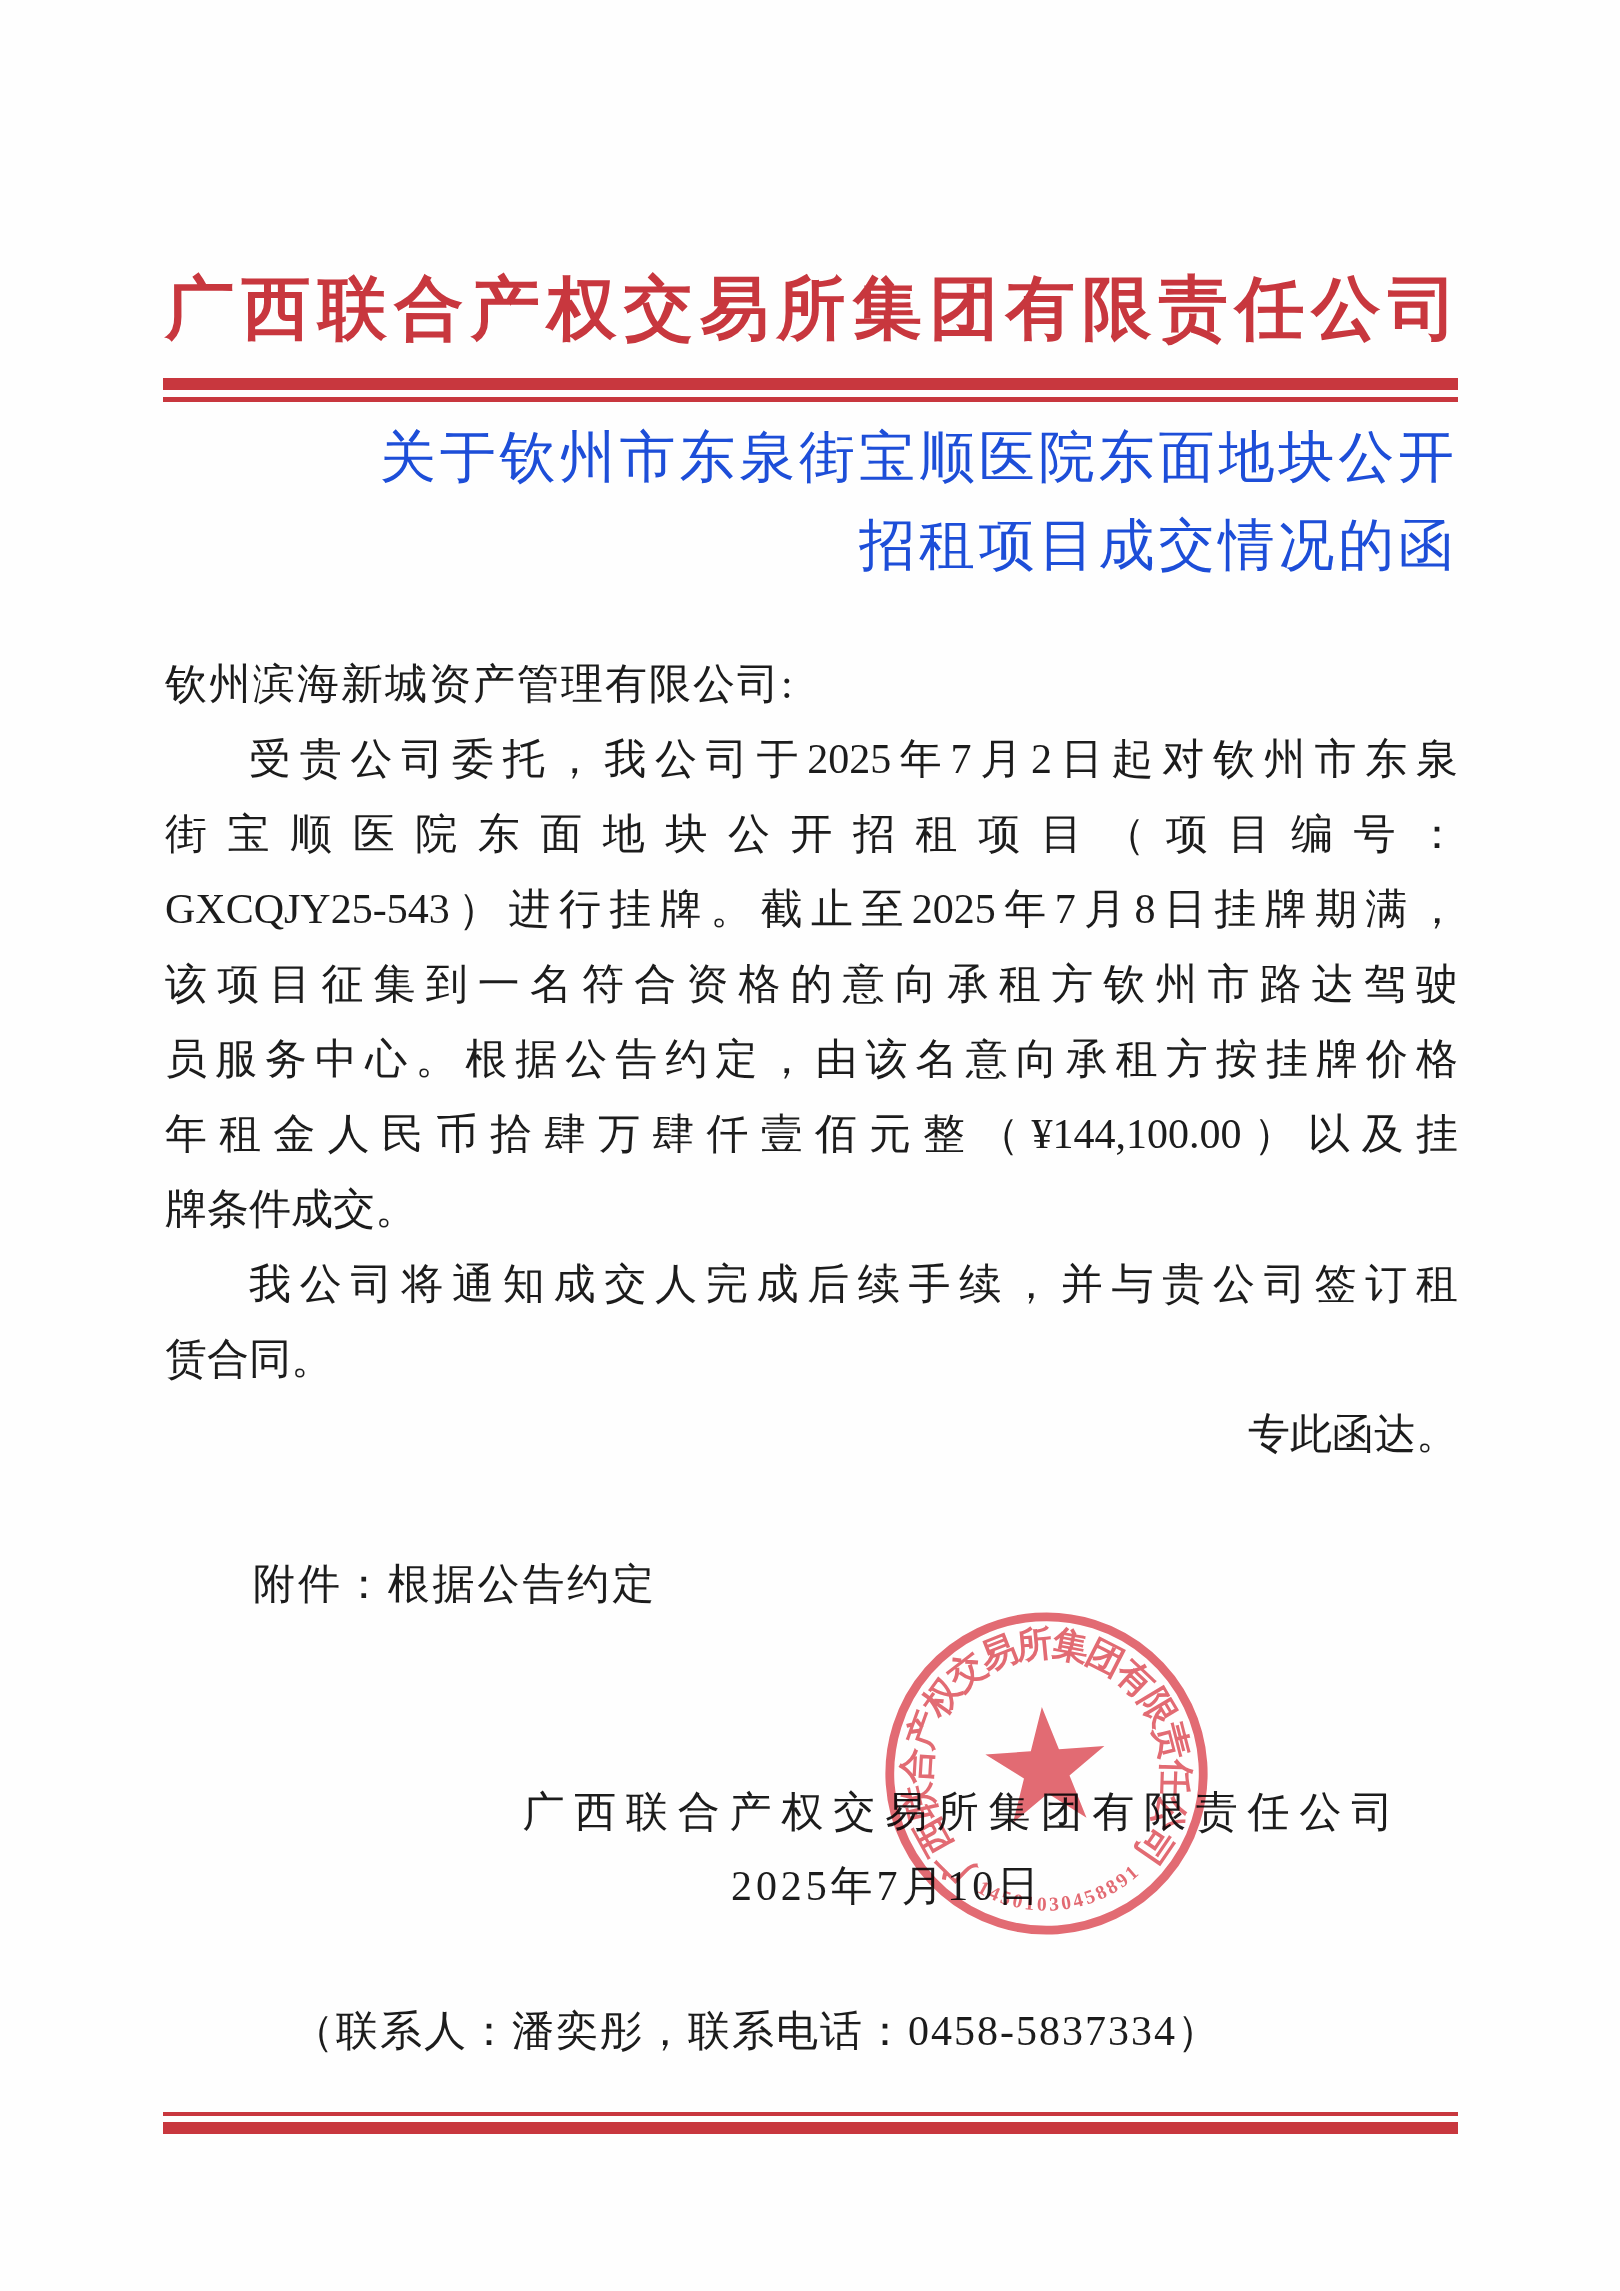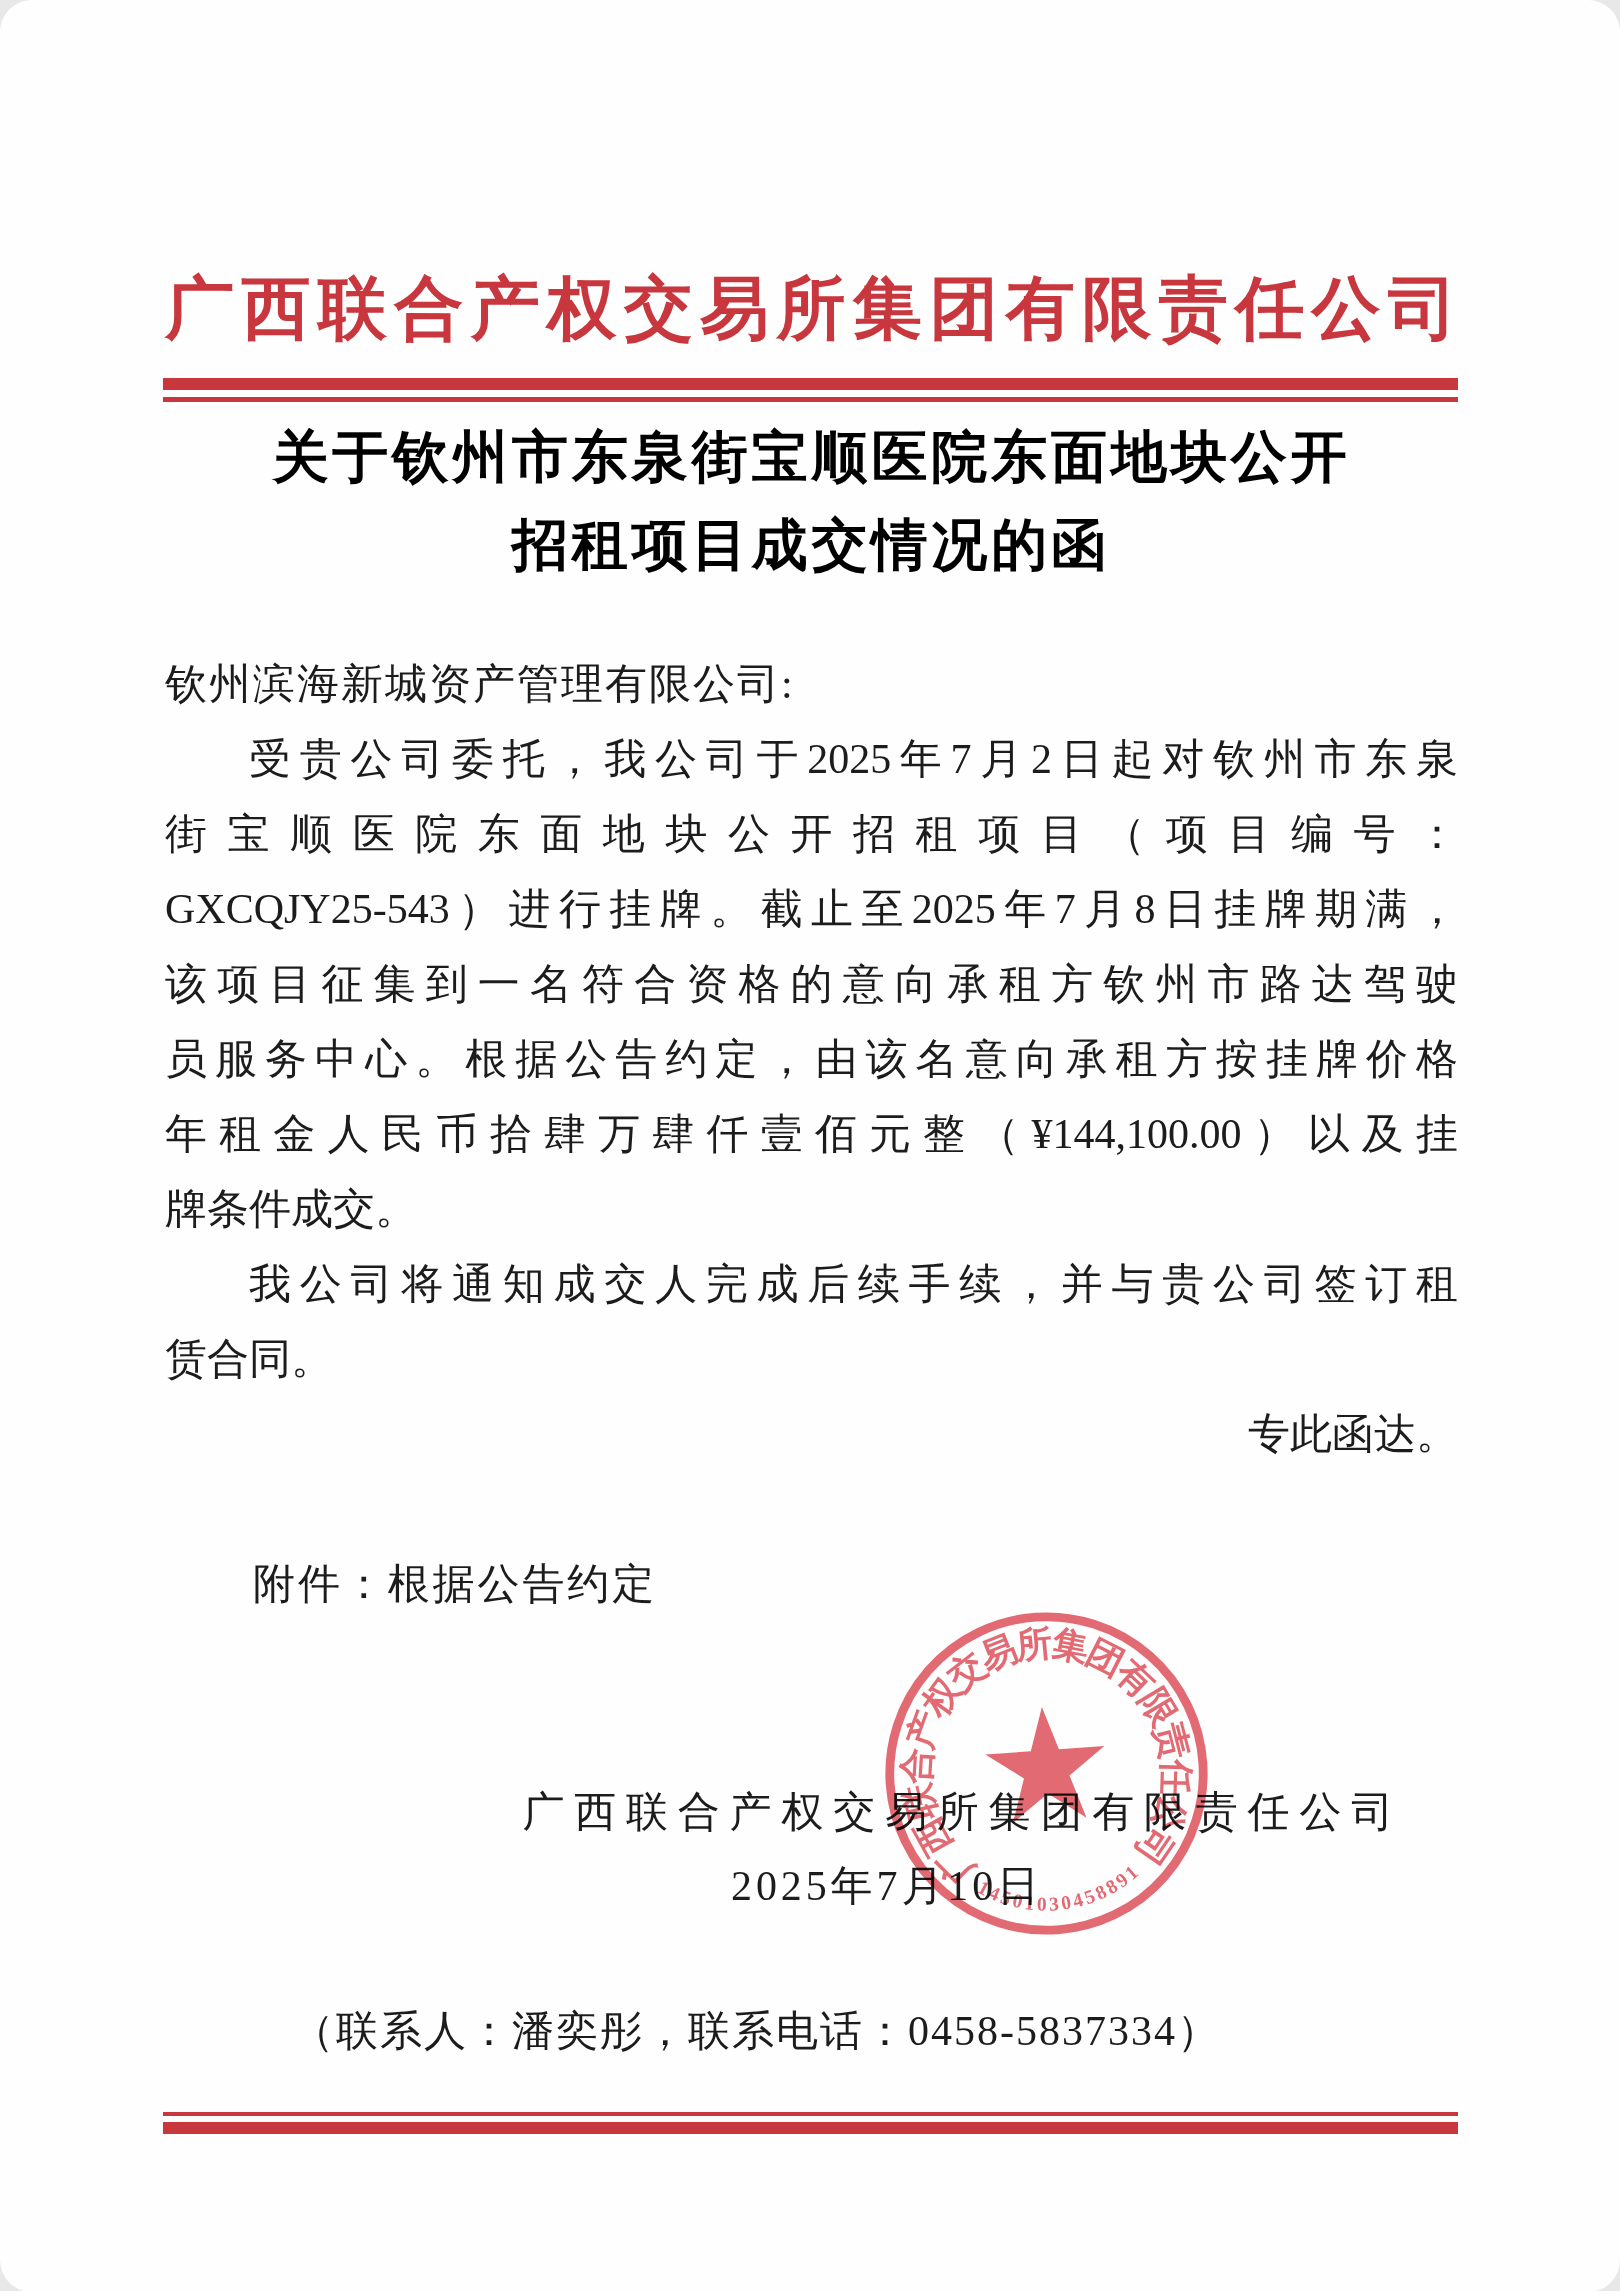--- a/index.html
+++ b/index.html
@@ -4,21 +4,20 @@
 <style>
   html,body{margin:0;padding:0;background:#e8e8e8;}
   .page{
     position:relative;
     width:1620px;height:2292px;
     margin:0 auto;
     background:#fefefe;
     font-family:"Liberation Serif","DejaVu Serif",serif;
     color:#1c1c1c;
     overflow:hidden;
-    border-radius:32px;
   }
   
   .letterhead{
     position:absolute;left:165px;top:272px;width:1293px;
     font-size:69px;font-weight:bold;color:#c8373e;
     text-align:justify;text-align-last:justify;text-justify:inter-character;
     white-space:nowrap;line-height:1.1;
     letter-spacing:1px;
   }
   
@@ -28,22 +27,22 @@
   .rule-top .thick{height:11.8px;}
   .rule-top .gap{height:6.9px;}
   .rule-top .thin{height:4.9px;}
   .rule-bottom{top:2112px;}
   .rule-bottom .thin{height:3.9px;}
   .rule-bottom .gap{height:5.9px;}
   .rule-bottom .thick{height:11.8px;}
   
   .doc-title{
     position:absolute;left:165px;top:413px;width:1293px;
-    font-size:56px;font-weight:bold;line-height:88px;
-    text-align:center;letter-spacing:3.9px;color:#000000;
+    font-size:56px;font-weight:normal;line-height:88px;
+    text-align:right;letter-spacing:3.9px;color:#1d4ed8;
   }
   
   .salutation{
     position:absolute;left:165px;top:647px;width:1293px;
     font-size:42px;line-height:75px;letter-spacing:2px;
   }
   .bodytext{
     position:absolute;left:165px;top:722px;width:1293px;
     font-size:42px;line-height:75px;
   }

